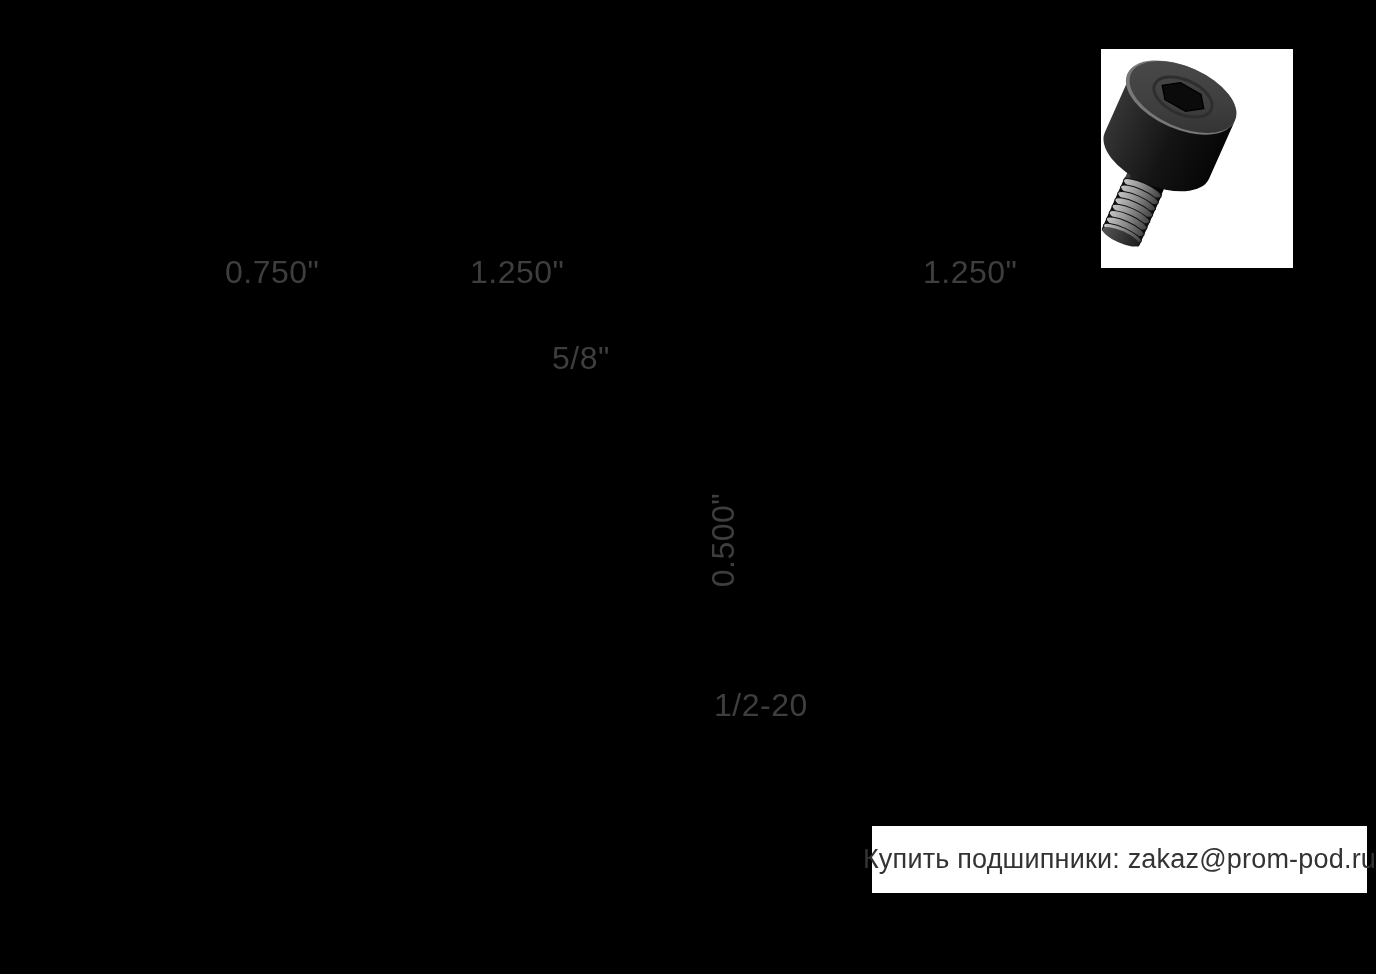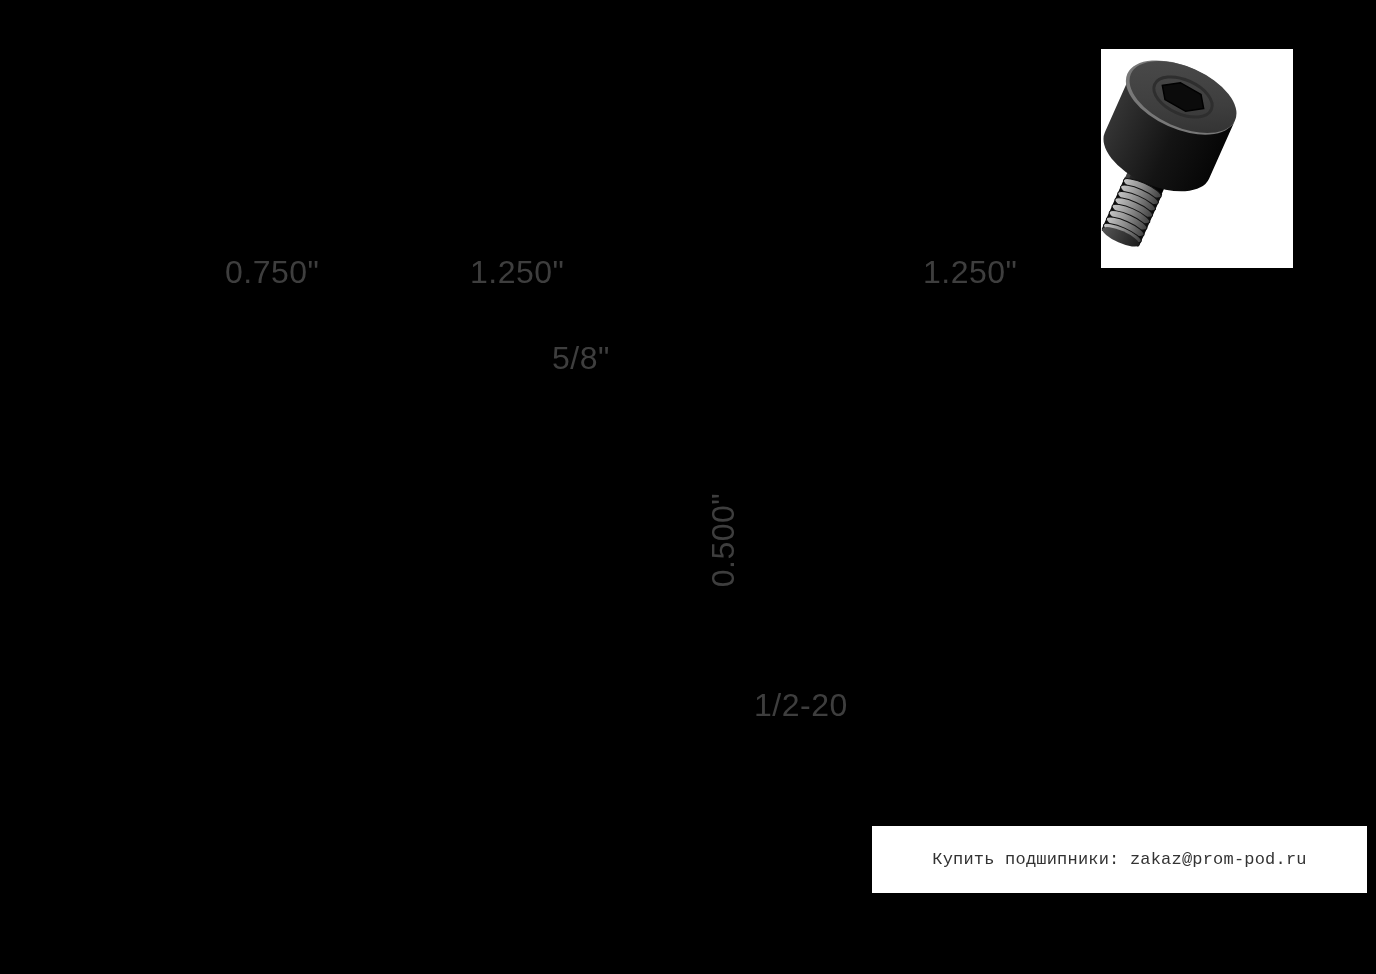--- a/index.html
+++ b/index.html
@@ -23,21 +23,21 @@
     letter-spacing: 0.5px;
   }
   #dim-head-width   { left: 225px; top: 256px; }
   #dim-roller-left  { left: 470px; top: 256px; }
   #dim-roller-right { left: 923px; top: 256px; }
   #dim-roller-thk   { left: 552px; top: 342px; }
   #dim-stud-dia {
     left: 723px; top: 540px;
     transform: translate(-50%, -50%) rotate(-90deg);
   }
-  #dim-thread       { left: 754px; top: 689px; }
+  #dim-thread       { left: 714px; top: 689px; }
 
   
   .product-photo {
     position: absolute;
     left: 1101px; top: 49px;
     width: 192px; height: 219px;
     background: #ffffff;
   }
   .product-photo svg { display: block; width: 100%; height: 100%; }
 
@@ -45,22 +45,22 @@
   .footer-banner {
     position: absolute;
     left: 872px; top: 826px;
     width: 495px; height: 67px;
     background: #ffffff;
     display: flex;
     align-items: center;
     justify-content: center;
   }
   .footer-banner .footer-text {
-    font-family: Liberation Mono, monospace;
-    font-size: 17px;
+    font-family: Liberation Sans, sans-serif;
+    font-size: 27px;
     color: #333333;
     white-space: nowrap;
     letter-spacing: 0.2px;
   }
 </style>
 </head>
 <body>
 
 <div class="canvas">
 

